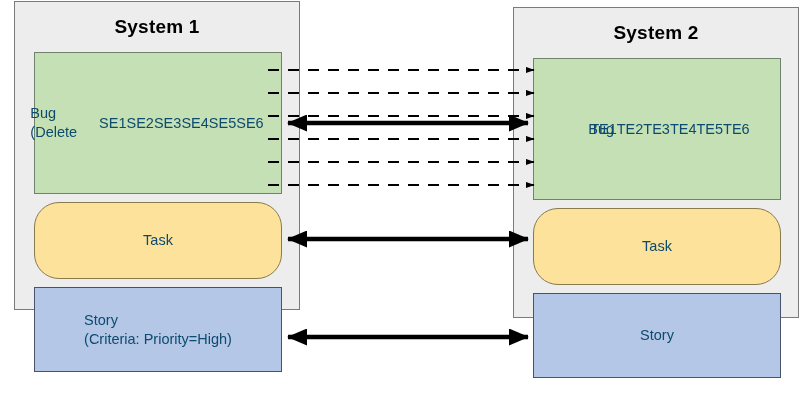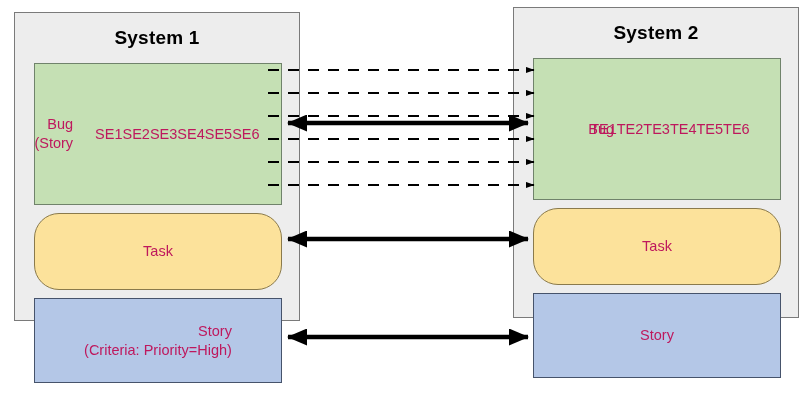--- a/index.html
+++ b/index.html
@@ -20,21 +20,21 @@
     background: #ffffff;
   }
 
   
   .system {
     position: absolute;
     background: #ededed;
     border: 1.5px solid #7a7a7a;
     box-sizing: border-box;
   }
-  #system1 { left: 14px;  top: 12px; width: 286px; height: 309px; }
+  #system1 { left: 14px;  top: 1px; width: 286px; height: 309px; }
   #system2 { left: 513px; top: 7px; width: 286px; height: 311px; }
 
   .system-title {
     position: absolute;
     left: 0;
     right: 0;
     top: 14px;
     text-align: center;
     font-size: 19px;
     font-weight: bold;
@@ -43,23 +43,23 @@
   }
 
   
   .entity {
     position: absolute;
     box-sizing: border-box;
     border: 1.5px solid #6e7b5a;
     display: flex;
     align-items: center;
     justify-content: center;
-    text-align: right;
+    text-align: left;
     font-size: 14.5px;
-    color: #be185d;
+    color: #0c4a6e;
     line-height: 1.28;
   }
   .entity.green  { background: #c5e0b4; border-color: #70836b; }
   .entity.orange { background: #fce29b; border-color: #8a7a4c; border-radius: 25px; }
   .entity.blue   { background: #b4c7e7; border-color: #46536b; }
 
   
   #s1-bug   { left: 19px; top: 50px;  width: 248px; height: 142px; }
   #s1-task  { left: 19px; top: 200px; width: 248px; height: 77px; }
   #s1-story { left: 19px; top: 285px; width: 248px; height: 85px; }
@@ -115,21 +115,21 @@
 <body>
 
 <div id="stage">
 
   <div class="system" id="system1">
     <div class="system-title">System 1</div>
 
     <div class="entity green" id="s1-bug">
       <span class="entity-label">
         <span>Bug</span><br>
-        <span>(Story</span><br>
+        <span>(Delete</span><br>
       </span>
       <div class="chip se r1">SE1</div>
       <div class="chip se r2">SE2</div>
       <div class="chip se r3">SE3</div>
       <div class="chip se r4">SE4</div>
       <div class="chip se r5">SE5</div>
       <div class="chip se r6">SE6</div>
     </div>
 
     <div class="entity orange" id="s1-task">

